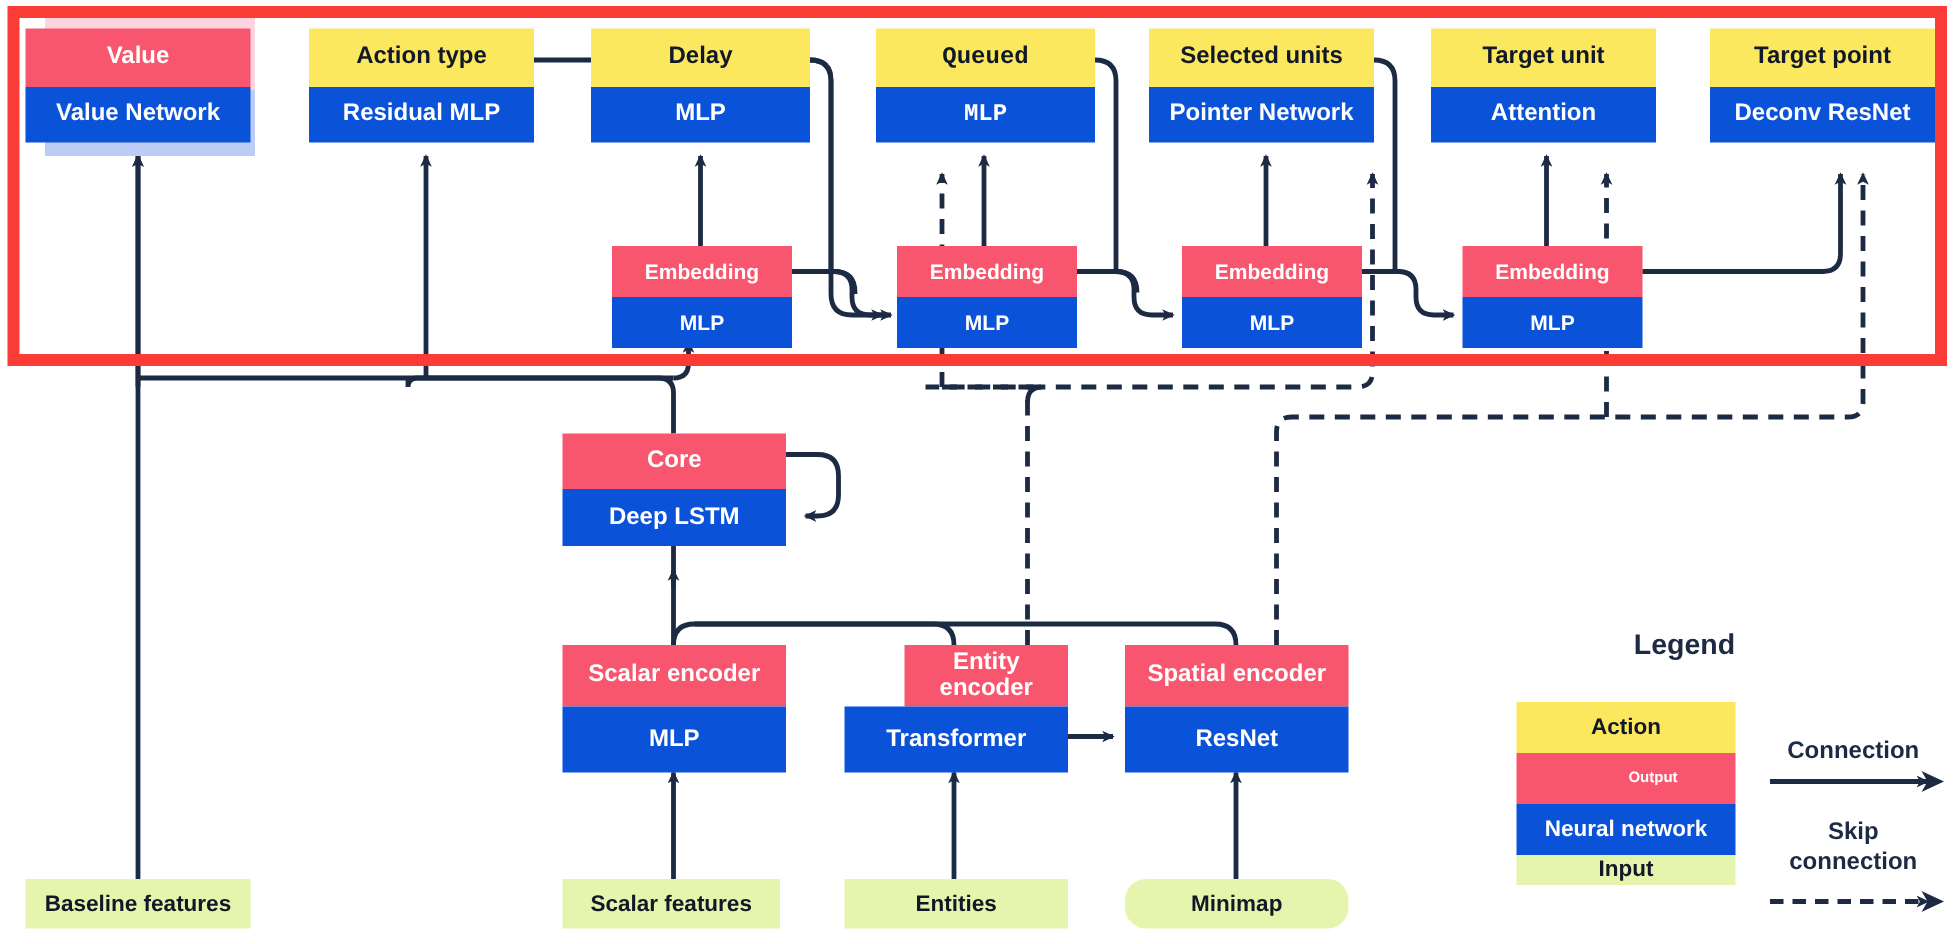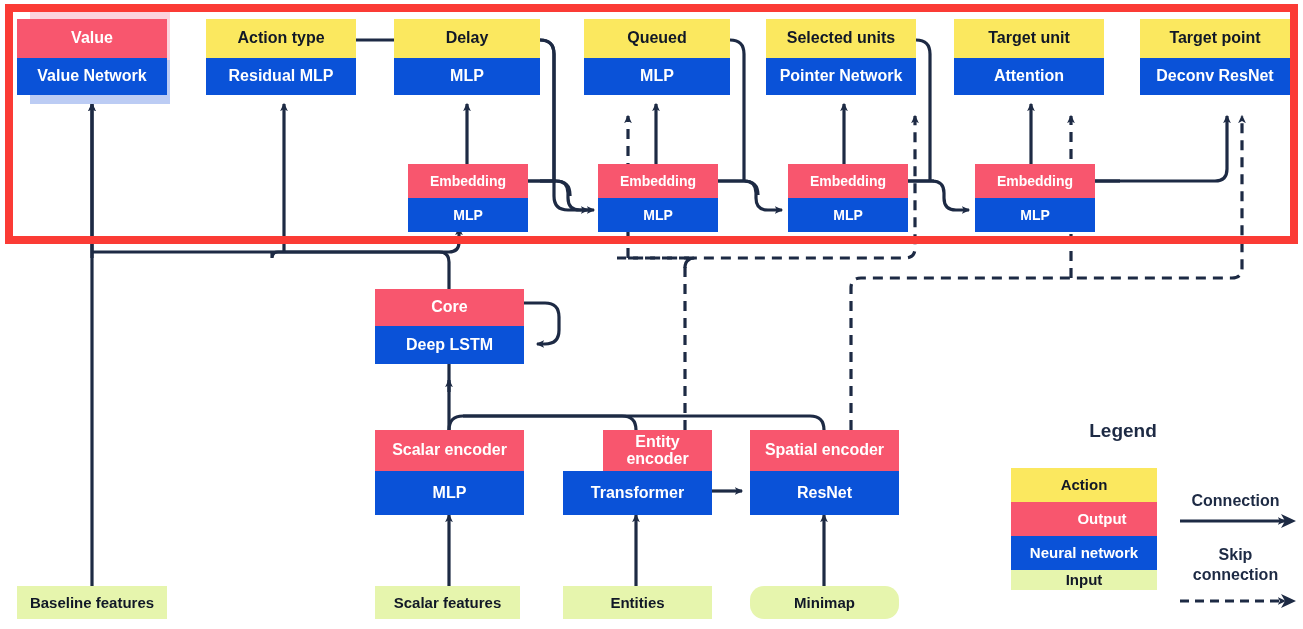--- a/index.html
+++ b/index.html
@@ -117,21 +117,21 @@
   <div class="node" style="left:206px;top:19px;width:150px;">
     <div class="cell c-action" style="height:39px;font-size:16px;">Action type</div>
     <div class="cell c-nn" style="height:37px;font-size:16px;">Residual MLP</div>
   </div>
 
   <div class="node" style="left:394px;top:19px;width:146px;">
     <div class="cell c-action" style="height:39px;font-size:16px;">Delay</div>
     <div class="cell c-nn" style="height:37px;font-size:16px;">MLP</div>
   </div>
 
-  <div class="node" style="left:584px;top:19px;width:146px;">
+  <div class="node" style="left:584px;top:19px;width:146px;font-family:Liberation Mono, monospace;">
     <div class="cell c-action" style="height:39px;font-size:16px;">Queued</div>
     <div class="cell c-nn" style="height:37px;font-size:16px;">MLP</div>
   </div>
 
   <div class="node" style="left:766px;top:19px;width:150px;">
     <div class="cell c-action" style="height:39px;font-size:16px;">Selected units</div>
     <div class="cell c-nn" style="height:37px;font-size:16px;">Pointer Network</div>
   </div>
 
   <div class="node" style="left:954px;top:19px;width:150px;">
@@ -181,21 +181,21 @@
 
   <div class="node cell c-input" style="left:17px;top:586px;width:150px;height:33px;font-size:15px;">Baseline features</div>
   <div class="node cell c-input" style="left:375px;top:586px;width:145px;height:33px;font-size:15px;">Scalar features</div>
   <div class="node cell c-input" style="left:563px;top:586px;width:149px;height:33px;font-size:15px;">Entities</div>
   <div class="node cell c-input" style="left:750px;top:586px;width:149px;height:33px;font-size:15px;border-radius:14px;">Minimap</div>
 
   <div class="legend-title" style="left:1048px;top:420px;width:150px;text-align:center;font-size:19px;">Legend</div>
 
   <div class="node" style="left:1011px;top:468px;width:146px;">
     <div class="cell c-action" style="height:34px;font-size:15px;">Action</div>
-    <div class="cell c-output" style="height:34px;font-size:15px;padding-left:36px;">Output</div>
+    <div class="cell c-output" style="height:34px;font-size:10px;padding-left:36px;">Output</div>
     <div class="cell c-nn" style="height:34px;font-size:15px;">Neural network</div>
     <div class="cell c-input" style="height:20px;font-size:15px;">Input</div>
   </div>
 
   <div class="legend-txt" style="left:1173px;top:492px;width:125px;font-size:16px;">Connection</div>
   <div class="legend-txt" style="left:1173px;top:546px;width:125px;font-size:16px;">Skip</div>
   <div class="legend-txt" style="left:1173px;top:566px;width:125px;font-size:16px;">connection</div>
 
   <svg class="layer" viewBox="0 0 1303 629">
     <g fill="none" stroke="#1d2a44" stroke-width="3.2">

